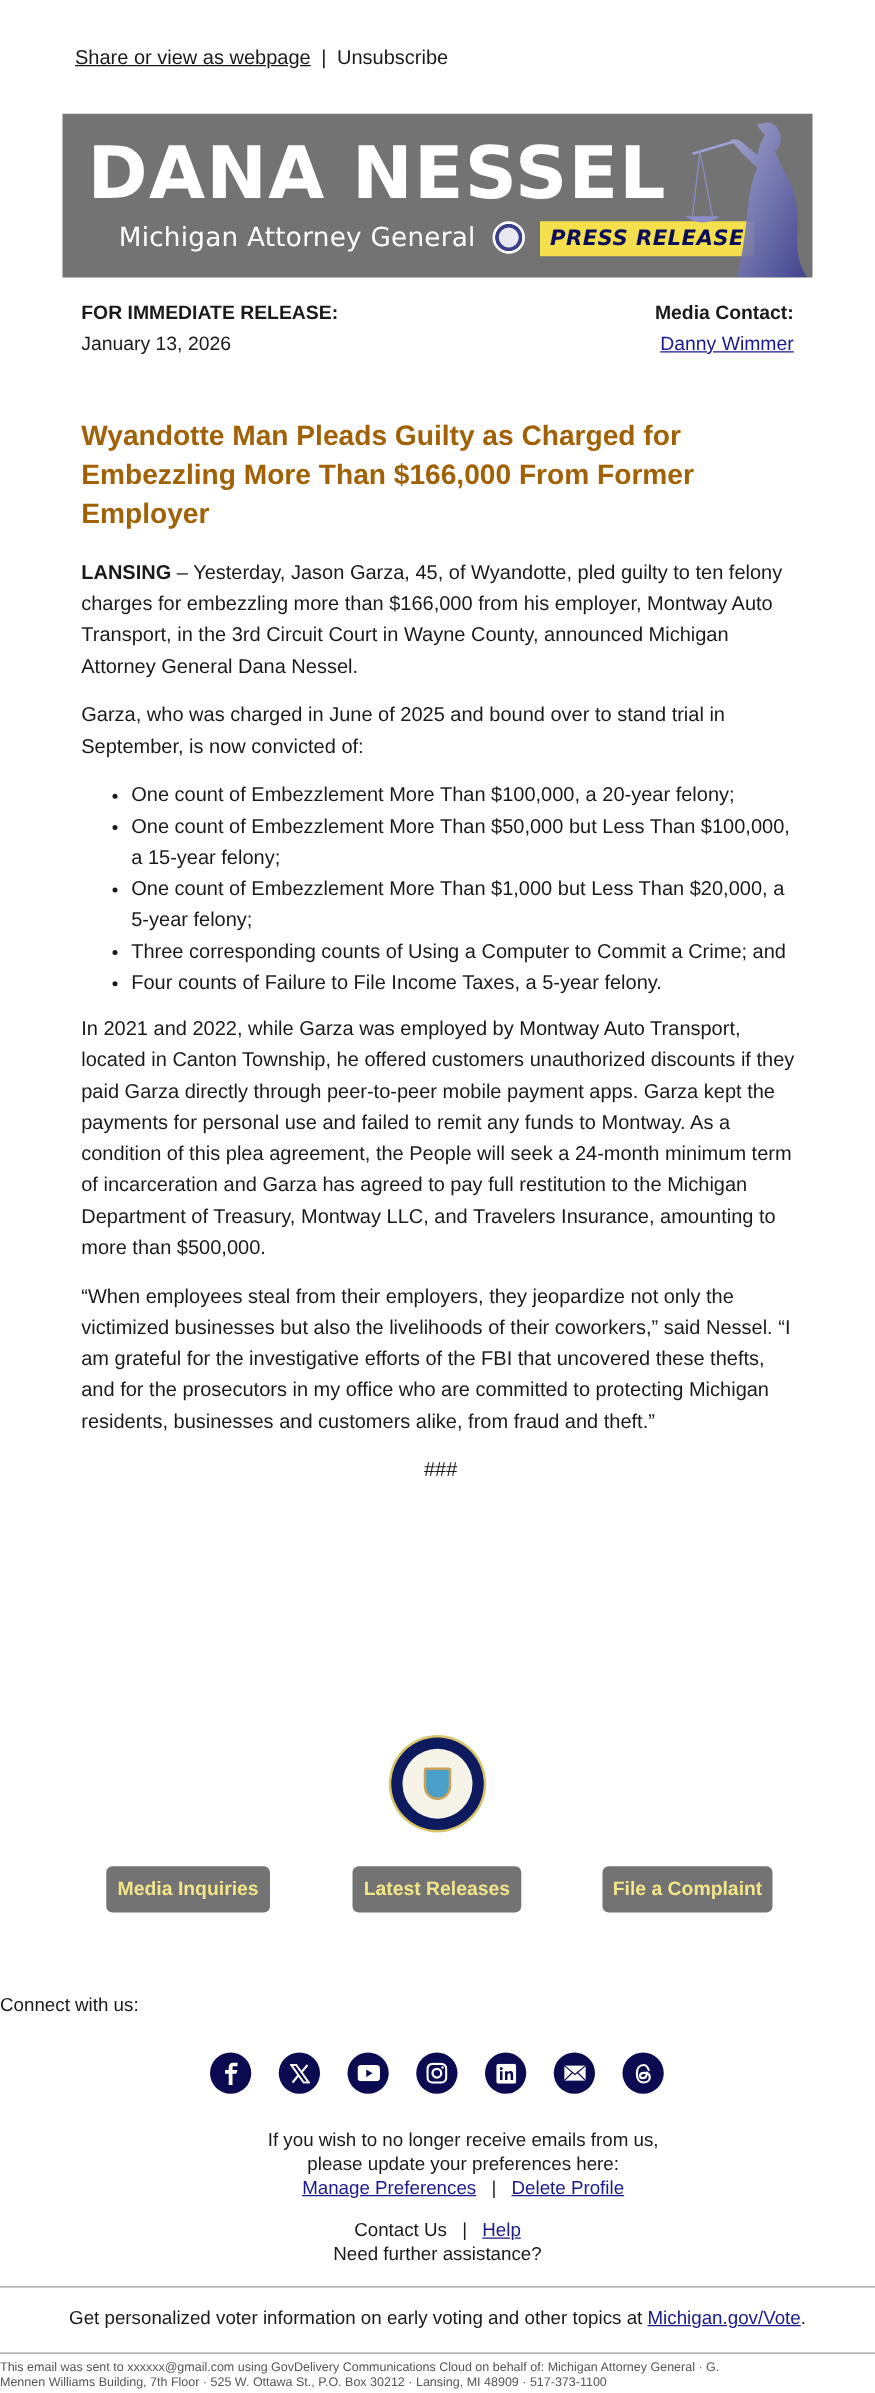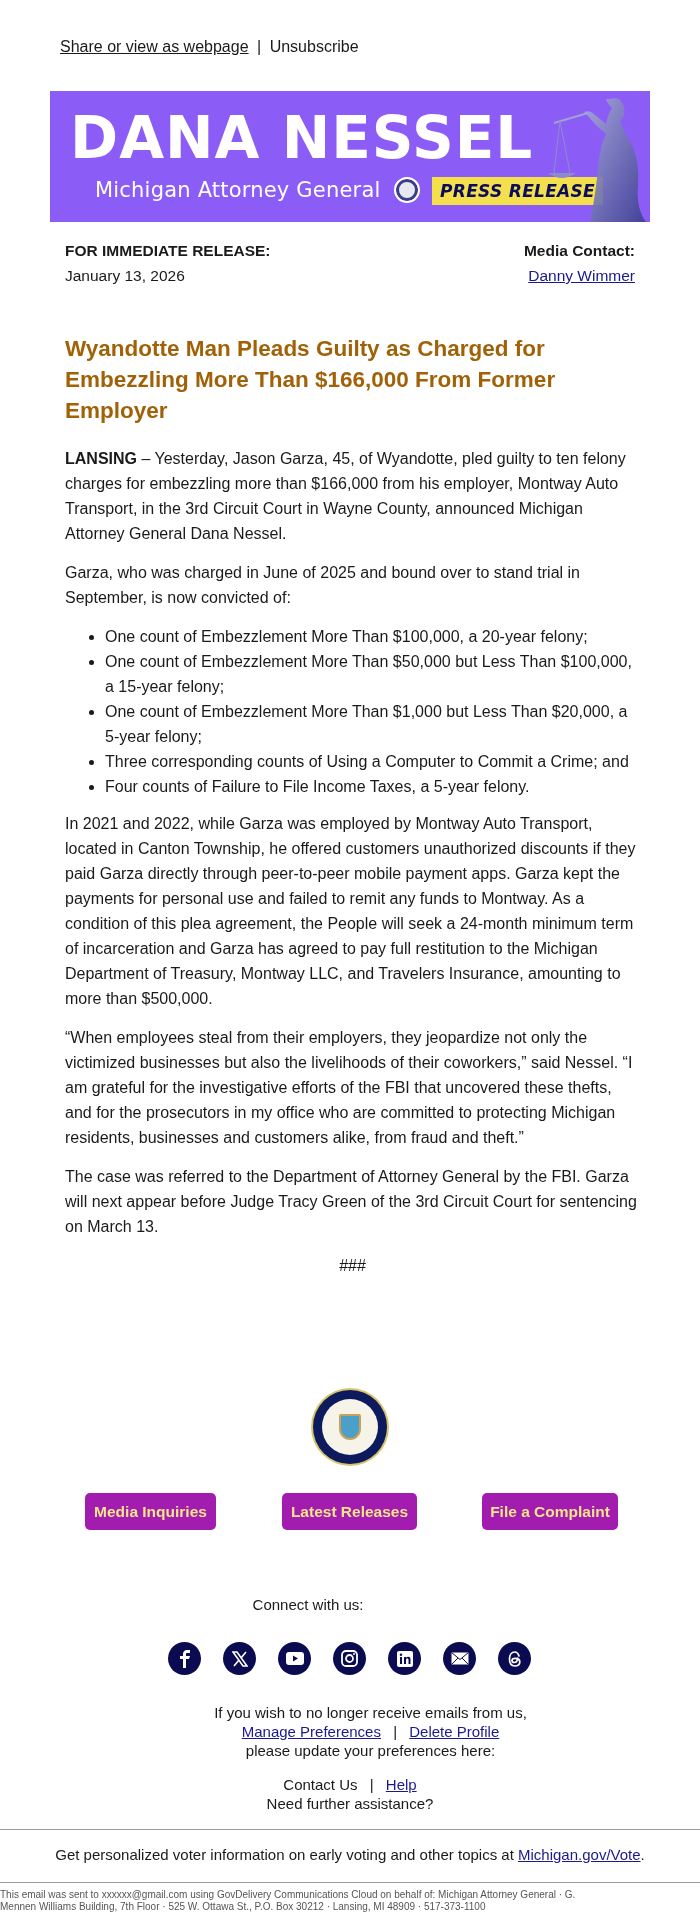--- a/index.html
+++ b/index.html
@@ -17,21 +17,21 @@
   
   .topbar {
     position: absolute; left: 60px; top: 36px;
     font-size: 16px; color: #1a1a1a; line-height: 22px;
   }
   .topbar a { color: #1a1a1a; }
 
   
   .banner {
     position: absolute; left: 50px; top: 91px; width: 600px; height: 131px;
-    background: #8b5cf6; overflow: hidden; padding-left: 24px;
+    background: #737373; overflow: hidden; padding-left: 24px;
   }
   .banner .name {
     position: absolute; left: 20px; top: 14px;
     font-family: "DejaVu Sans", sans-serif; font-weight: bold;
     font-size: 58px; letter-spacing: 1px; color: #ffffff; line-height: 66px;
   }
   .banner .sub {
     position: absolute; left: 22px; top: 86px;
     font-family: "DejaVu Sans", sans-serif; font-weight: normal;
     font-size: 21px; color: #ffffff; line-height: 26px; letter-spacing: 0.2px; margin-left: 23px;
@@ -85,27 +85,27 @@
     display: flex; align-items: center; justify-content: center;
   }
   .seal .shield {
     width: 22px; height: 26px; background: #4aa0c8; border: 2px solid #c8a25a;
     border-radius: 2px 2px 11px 11px;
   }
 
   
   .btn {
     position: absolute; top: 1493px; height: 37px;
-    background: #a21caf; color: #f3e58a; border-radius: 5px;
+    background: #737373; color: #f3e58a; border-radius: 5px;
     font-family: "Liberation Sans", sans-serif; font-weight: bold; font-size: 15.5px;
     display: flex; align-items: center; justify-content: center; text-decoration: none;
   }
 
   
-  .connect-label { position: absolute; left: 0; width: 572px; top: 1596px; text-align: center; font-size: 15px; padding-left: 44px; }
+  .connect-label { position: absolute; left: 0; width: 572px; top: 1596px; text-align: left; font-size: 15px; }
   .social { position: absolute; top: 1642px; left: 168px; display: flex; gap: 22px; }
   .social .ic {
     width: 33px; height: 33px; border-radius: 50%; background: #0b0b52;
     display: flex; align-items: center; justify-content: center; color: #fff;
   }
 
   .prefs { position: absolute; left: 0; width: 700px; top: 1703px; text-align: center; font-size: 15px; line-height: 19px; padding-left: 41px; }
   .assist { position: absolute; left: 0; width: 700px; top: 1775px; text-align: center; font-size: 15px; line-height: 19px; }
   .sep { display: inline-block; margin: 0 8px; }
 
@@ -161,21 +161,20 @@
   <p>Garza, who was charged in June of 2025 and bound over to stand trial in September, is now convicted of:</p>
   <ul>
     <li>One count of Embezzlement More Than $100,000, a 20-year felony;</li>
     <li>One count of Embezzlement More Than $50,000 but Less Than $100,000, a 15-year felony;</li>
     <li>One count of Embezzlement More Than $1,000 but Less Than $20,000, a 5-year felony;</li>
     <li>Three corresponding counts of Using a Computer to Commit a Crime; and</li>
     <li>Four counts of Failure to File Income Taxes, a 5-year felony.</li>
   </ul>
   <p>In 2021 and 2022, while Garza was employed by Montway Auto Transport, located in Canton Township, he offered customers unauthorized discounts if they paid Garza directly through peer-to-peer mobile payment apps. Garza kept the payments for personal use and failed to remit any funds to Montway. As a condition of this plea agreement, the People will seek a 24-month minimum term of incarceration and Garza has agreed to pay full restitution to the Michigan Department of Treasury, Montway LLC, and Travelers Insurance, amounting to more than $500,000.</p>
   <p>“When employees steal from their employers, they jeopardize not only the victimized businesses but also the livelihoods of their coworkers,” said Nessel. “I am grateful for the investigative efforts of the FBI that uncovered these thefts, and for the prosecutors in my office who are committed to protecting Michigan residents, businesses and customers alike, from fraud and theft.”</p>
-  <p>The case was referred to the Department of Attorney General by the FBI. Garza will next appear before Judge Tracy Green of the 3rd Circuit Court for sentencing on March 13.</p>
   <div class="endmark">###</div>
 </div>
 
 <div class="seal">
   <div class="inner">
     <div class="shield"></div>
   </div>
 </div>
 
 <a href="#" class="btn" style="left:85px;width:131px;">Media Inquiries</a>
@@ -224,26 +223,26 @@
   </a>
   <a href="#" class="ic">
     <svg width="16" height="18" viewBox="0 0 16 18">
         <path d="M12 6C11 3 9.5 2 7.8 2 4.5 2 2.5 4.8 2.5 9s2 7 5.3 7c3 0 5-1.8 5-4.3 0-2.4-2-3.4-4.5-3.4-2 0-3.3.9-3.3 2.2 0 1.2 1 2 2.3 2 2.3 0 3.2-2 3.2-4.5" fill="none" stroke="#fff" stroke-width="1.7" stroke-linecap="round"></path>
       </svg>
   </a>
 </div>
 
 <div class="prefs">
   <div>If you wish to no longer receive emails from us,</div>
+  <div>please update your preferences here:</div>
   <div>
     <a href="#">Manage Preferences</a>
     <span class="sep">|</span>
     <a href="#">Delete Profile</a>
   </div>
-  <div>please update your preferences here:</div>
 </div>
 
 <div class="assist">
   <div>
     <span>Contact Us</span>
     <span class="sep">|</span>
     <a href="#">Help</a>
   </div>
   <div>Need further assistance?</div>
 </div>

